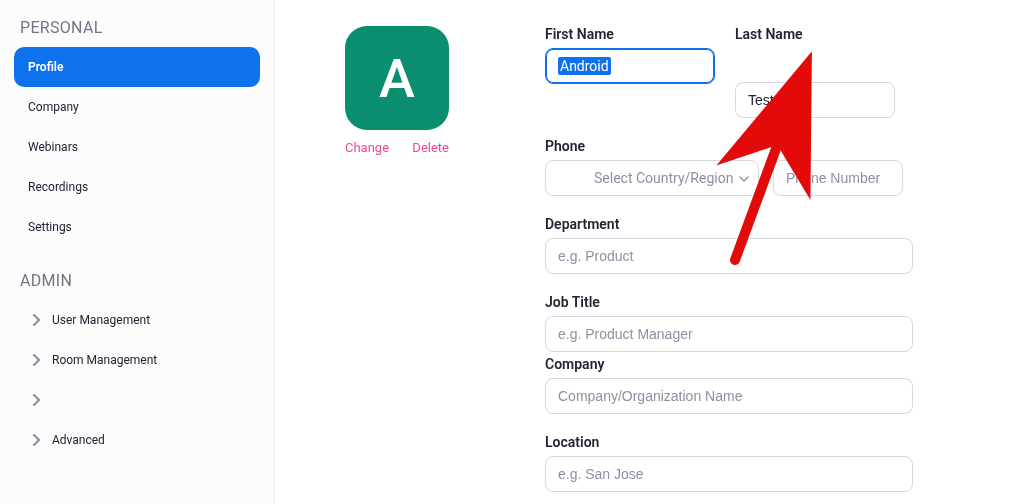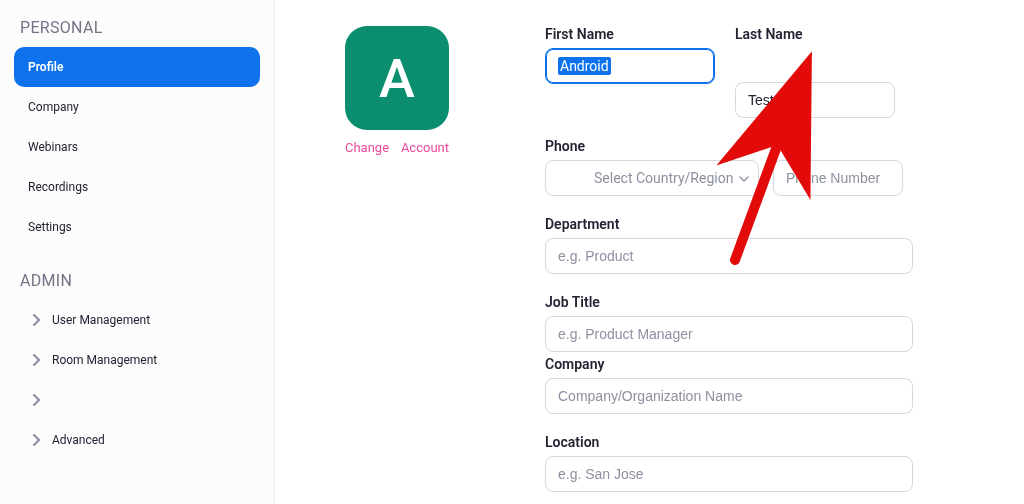--- a/index.html
+++ b/index.html
@@ -212,21 +212,21 @@
   </aside>
 
   <main class="content">
 
     <div class="avatar-col">
       <div class="avatar">
         <span>A</span>
       </div>
       <div class="avatar-links">
         <a>Change</a>
-        <a>Account</a>
+        <a>Delete</a>
       </div>
     </div>
 
     <div class="form-col">
 
       <div class="row">
         <div class="field fn-wrap">
           <label class="fl">First Name</label>
           <div class="text-input focused" style="display:flex;align-items:center;">
             <span class="sel">Android</span>

